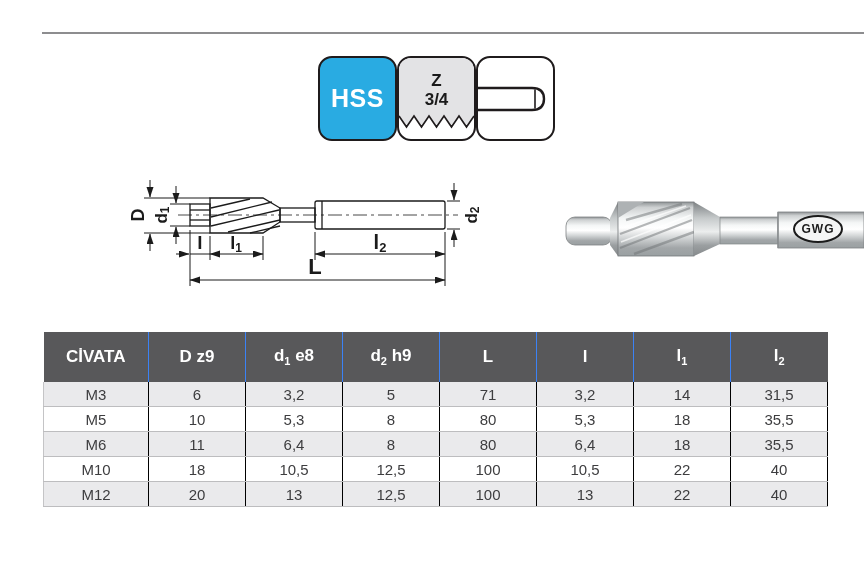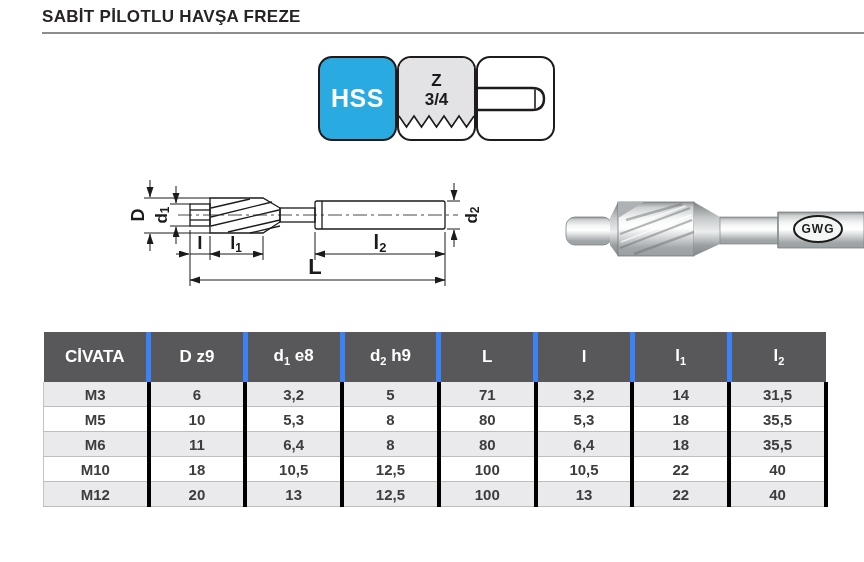--- a/index.html
+++ b/index.html
@@ -33,39 +33,38 @@
   .photo{position:absolute;left:560px;top:168px;}
   
   .dim-table{
     position:absolute;left:43px;top:332px;width:785px;
     border-collapse:collapse;table-layout:fixed;
   }
   .dim-table col.c0{width:105px;}
   .dim-table thead th{
     background:#58585a;color:#ffffff;height:50px;
     font-size:17px;font-weight:bold;text-align:center;vertical-align:middle;
-    border-right:5px solid #3b82f6;padding:0;
+    border-right:1px solid #3b82f6;padding:0;
   }
   .dim-table thead th:last-child{border-right:none;}
   .dim-table thead th sub{font-size:11px;}
   .dim-table tbody td{
-    height:24px;font-size:15px;font-weight:bold;color:#3d3d3f;
+    height:24px;font-size:15px;font-weight:normal;color:#3d3d3f;
     text-align:center;vertical-align:middle;padding:0;
-    border-right:4px solid #000000;border-bottom:1px solid #bdbdbf;
+    border-right:1px solid #000000;border-bottom:1px solid #bdbdbf;
   }
   .dim-table tbody td:first-child{border-left:1px solid #c4c4c6;}
   .dim-table tbody tr:nth-child(odd){background:#eaeaec;}
   .dim-table tbody tr:nth-child(even){background:#ffffff;}
 </style>
 </head>
 <body>
 
 <div class="stage">
 
-  <h1 class="page-title">SABİT PİLOTLU HAVŞA FREZE</h1>
   <div class="title-rule"></div>
 
   <div class="badges">
     <div class="badge badge-hss">
       <span>HSS</span>
     </div>
     <div class="badge badge-z">
       <svg class="zz" width="75" height="81" viewBox="0 0 75 81">
         <path d="M0,0 H75 V58 L67.5,69 L60,58 L52.5,69 L45,58 L37.5,69 L30,58 L22.5,69 L15,58 L7.5,69 L0,58 Z" fill="#e3e3e5" stroke="none"></path>
         <path d="M0,58 L7.5,69 L15,58 L22.5,69 L30,58 L37.5,69 L45,58 L52.5,69 L60,58 L67.5,69 L75,58" fill="none" stroke="#1f1b1c" stroke-width="1.6"></path>

